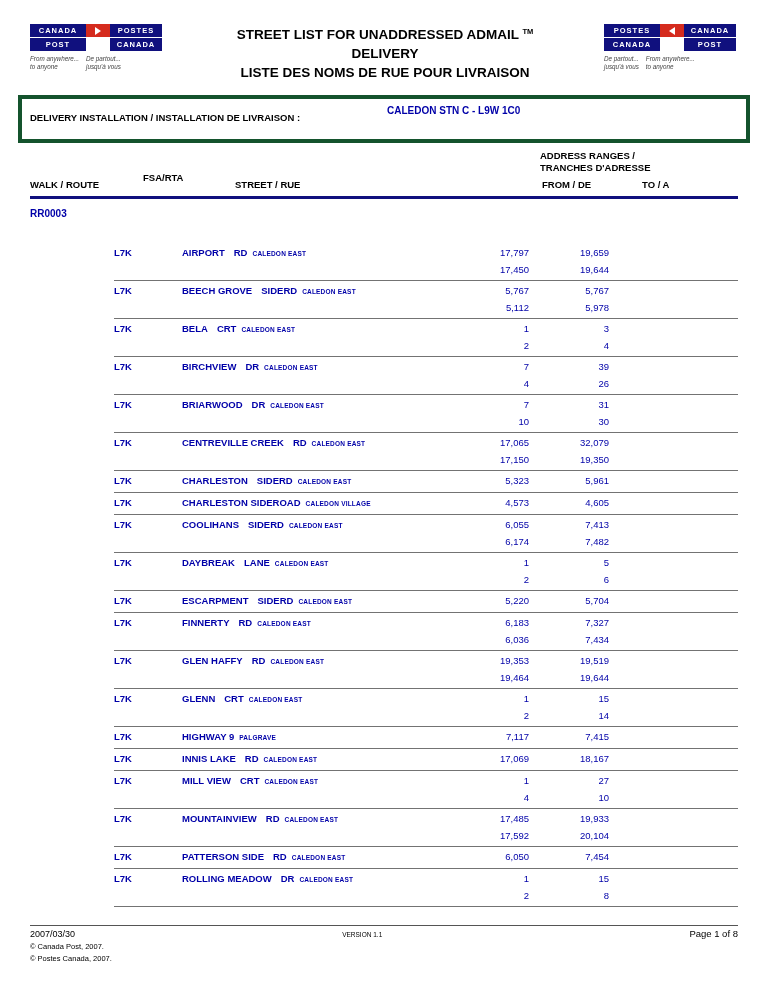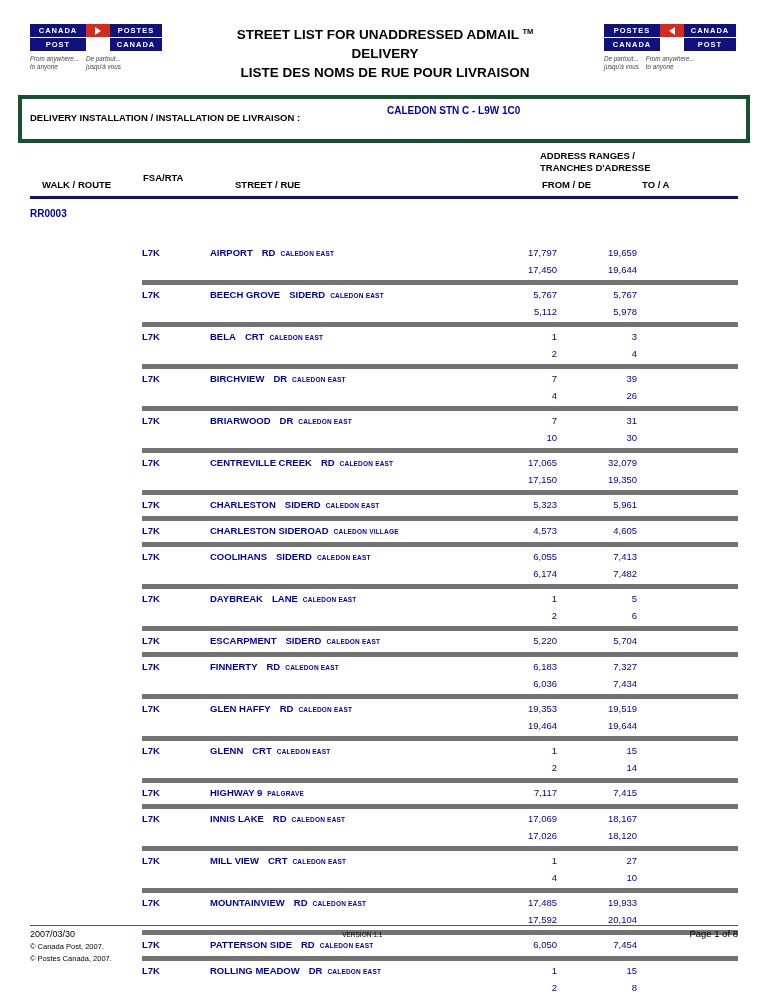--- a/index.html
+++ b/index.html
@@ -38,33 +38,33 @@
   .title sup{font-size:7.5px;}
   
   .install-box{
     position:relative;margin:12px 18px 0;height:48px;
     border:4px solid #14532d;
   }
   .install-label{position:absolute;left:8px;top:13px;font-size:9.5px;font-weight:bold;color:#000;}
   .install-value{position:absolute;left:365px;top:6px;font-size:10px;font-weight:bold;color:var(--blue);}
   
   .col-headers{position:relative;margin:6px 30px 0;height:44px;font-weight:bold;font-size:9.5px;color:#000;}
-  .hdr-walk{position:absolute;left:0;bottom:3px;margin-left:12px;}
+  .hdr-walk{position:absolute;left:0;bottom:3px;}
   .hdr-fsa{position:absolute;left:113px;bottom:10px;}
   .hdr-street{position:absolute;left:205px;bottom:3px;}
   .hdr-ranges1{position:absolute;left:510px;top:1px;}
   .hdr-ranges2{position:absolute;left:510px;top:13px;}
   .hdr-from{position:absolute;left:512px;bottom:3px;}
   .hdr-to{position:absolute;left:612px;bottom:3px;}
   .header-rule{margin:3px 30px 0;height:3px;background:var(--navy);}
   
   .route{margin:9px 30px 0;font-size:10px;font-weight:bold;color:var(--blue);}
   
   .table{margin:24px 30px 0;}
-  .entry{margin-left:112px;border-bottom:5px solid #737373;padding:2px 0;}
+  .entry{margin-left:84px;border-bottom:1px solid #737373;padding:2px 0;}
   .entry-line{display:grid;grid-template-columns:68px 267px 80px 80px;align-items:baseline;line-height:16px;}
   .col-fsa{font-size:9.5px;font-weight:bold;color:var(--blue);}
   .col-street{font-size:9.5px;font-weight:bold;color:var(--blue);white-space:nowrap;}
   .street-type{margin-left:9px;}
   .city{font-size:6.5px;margin-left:5px;letter-spacing:0.2px;}
   .col-from,.col-to{font-size:9.5px;color:var(--blue);text-align:right;}
   
   .footer{position:absolute;left:30px;right:30px;top:925px;border-top:1px solid #555;padding-top:2px;}
   .footer-row{display:flex;justify-content:space-between;align-items:baseline;}
   .footer-date{font-size:9px;color:#000;}
@@ -378,26 +378,20 @@
   </div>
       <div class="entry">
     <div class="entry-line">
       <span class="col-fsa">L7K</span>
       <span class="col-street">
         <span>INNIS LAKE</span><span class="street-type">RD</span><span class="city">CALEDON EAST</span>
       </span>
       <span class="col-from">17,069</span>
       <span class="col-to">18,167</span>
     </div>
-    <div class="entry-line">
-      <span class="col-fsa"></span>
-      <span class="col-street"></span>
-      <span class="col-from">17,026</span>
-      <span class="col-to">18,120</span>
-    </div>
   </div>
       <div class="entry">
     <div class="entry-line">
       <span class="col-fsa">L7K</span>
       <span class="col-street">
         <span>MILL VIEW</span><span class="street-type">CRT</span><span class="city">CALEDON EAST</span>
       </span>
       <span class="col-from">1</span>
       <span class="col-to">27</span>
     </div>

